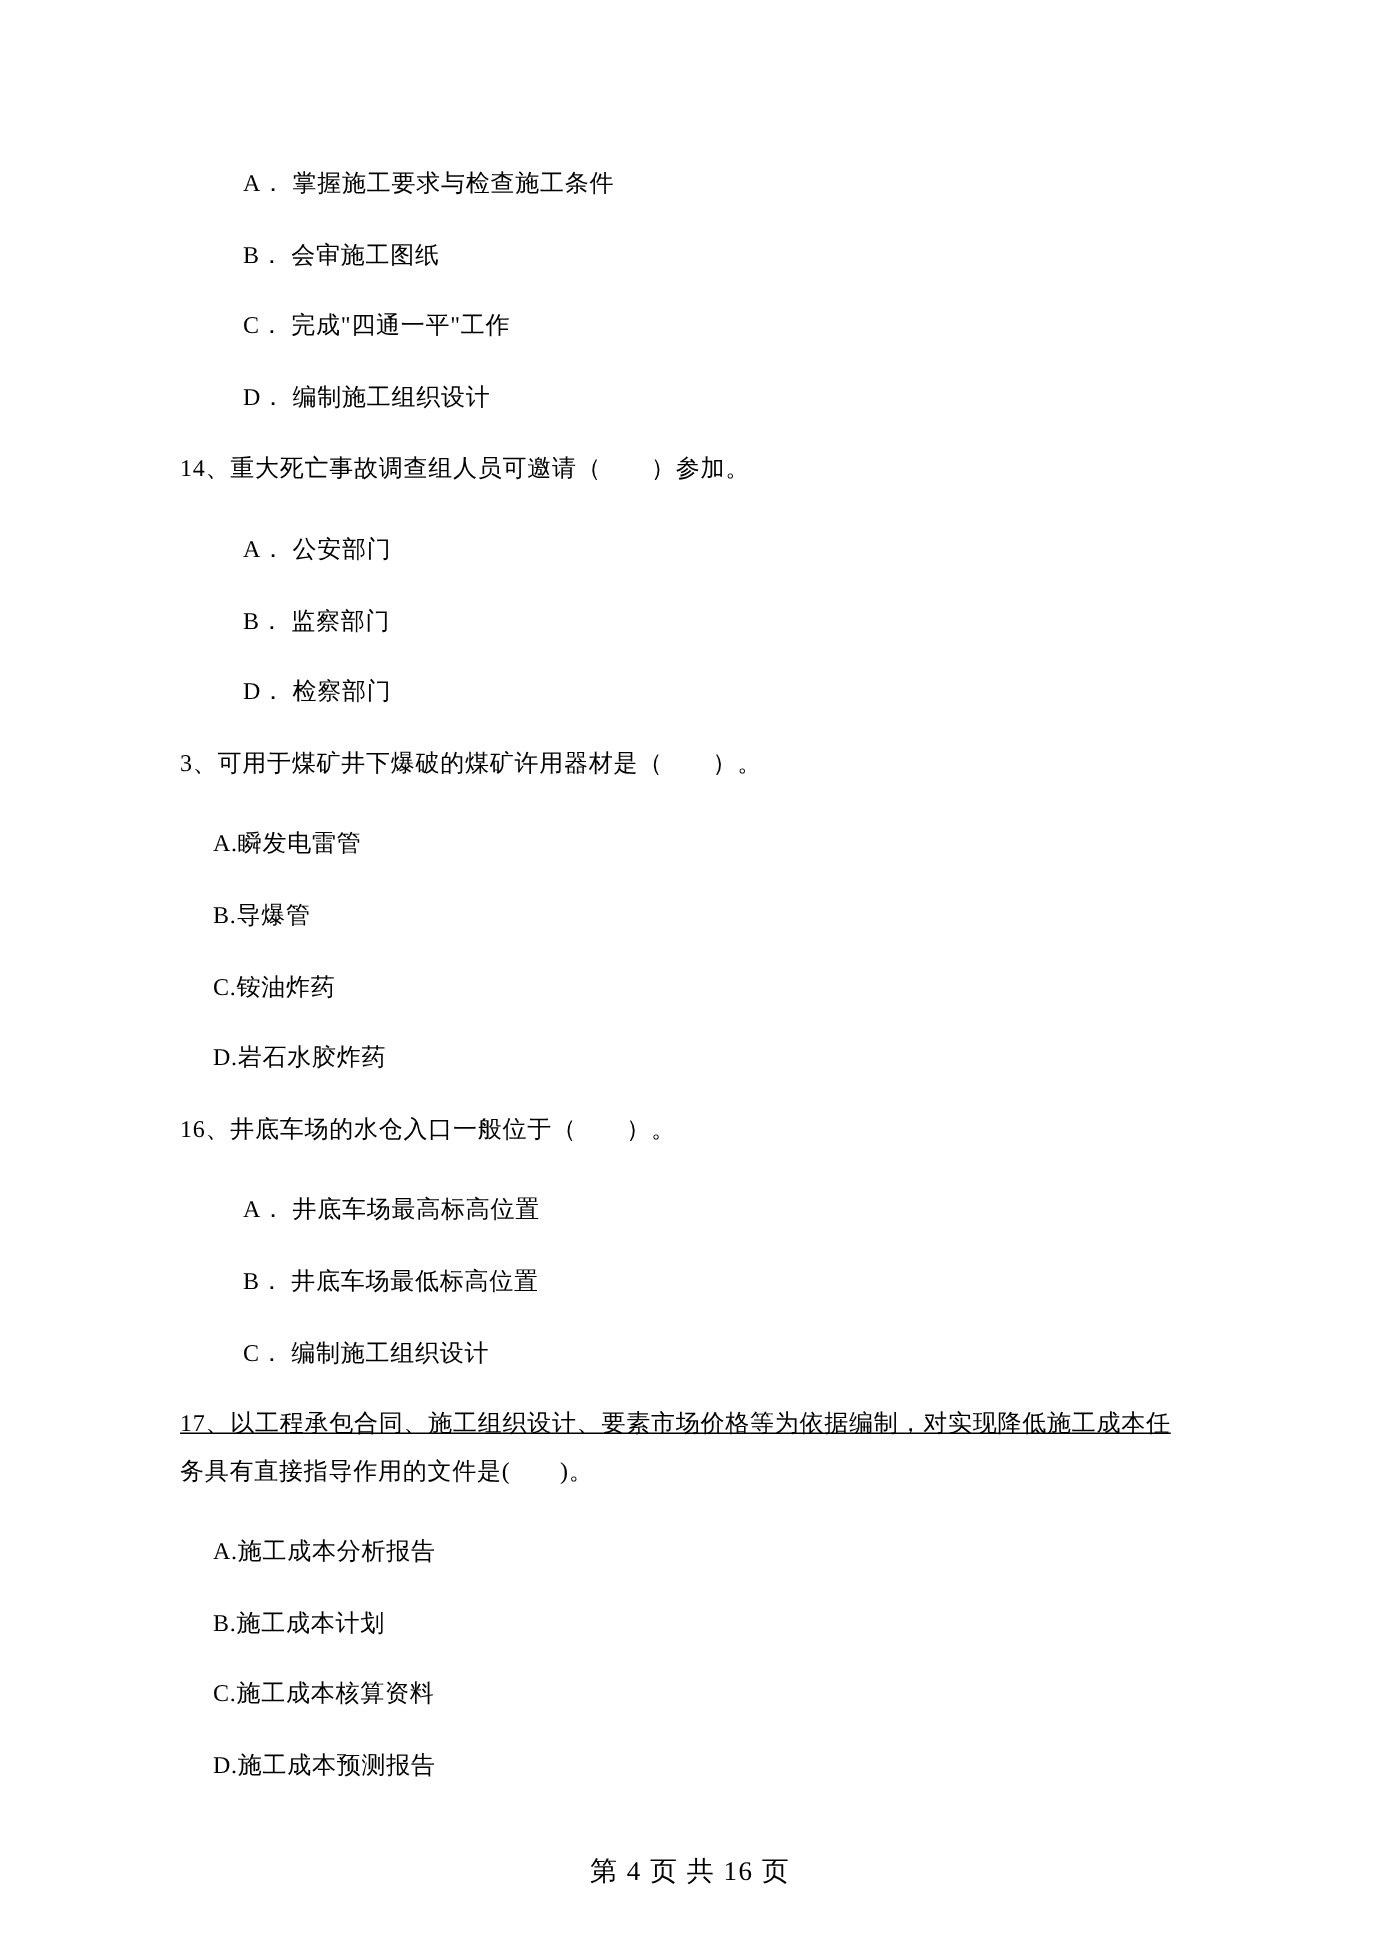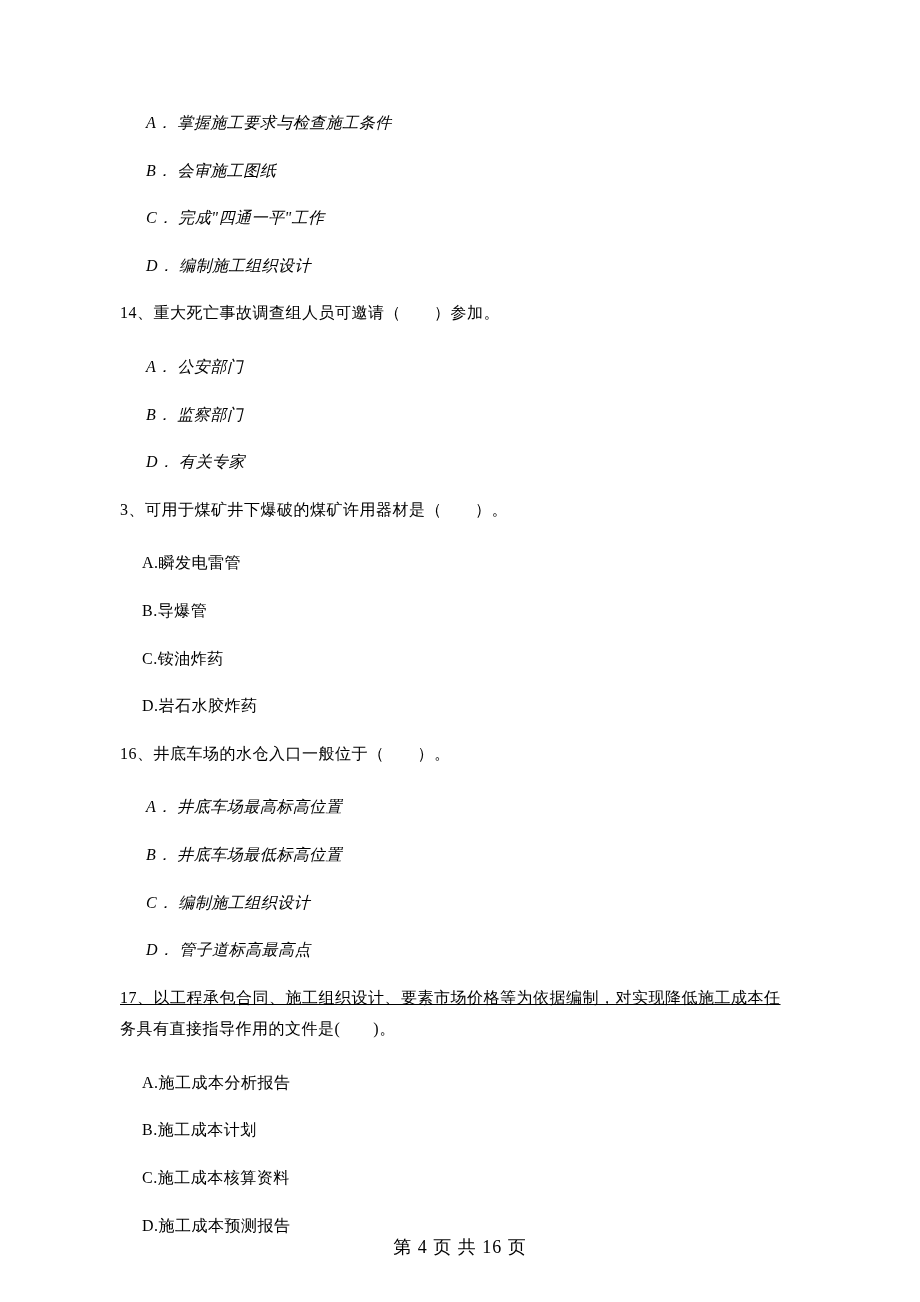--- a/index.html
+++ b/index.html
@@ -14,24 +14,23 @@
       font-family: "SimSun", "宋体", serif;
       font-size: 16px;
       color: #000000;
       line-height: 1.6;
       position: relative;
     }
     .content {
       padding: 110px 120px 0 120px;
     }
     .option {
-      margin-left: 26px;
+      margin-left: 42px;
       margin-bottom: 22px;
       letter-spacing: 0.5px;
-      font-style: italic;
     }
     .option-tight {
       margin-left: 22px;
       margin-bottom: 22px;
       letter-spacing: 0.5px;
     }
     .question {
       margin-top: 16px;
       margin-bottom: 28px;
       letter-spacing: 0.5px;
@@ -62,33 +61,32 @@
 
 <div class="content">
   <div class="option"><span>A．</span> <span>掌握施工要求与检查施工条件</span></div>
   <div class="option"><span>B．</span> <span>会审施工图纸</span></div>
   <div class="option"><span>C．</span> <span>完成"四通一平"工作</span></div>
   <div class="option"><span>D．</span> <span>编制施工组织设计</span></div>
 
   <div class="question">14、重大死亡事故调查组人员可邀请（　　）参加。</div>
   <div class="option"><span>A．</span> <span>公安部门</span></div>
   <div class="option"><span>B．</span> <span>监察部门</span></div>
-  <div class="option"><span>D．</span> <span>有关专家</span></div>
+  <div class="option"><span>D．</span> <span>检察部门</span></div>
 
   <div class="question">3、可用于煤矿井下爆破的煤矿许用器材是（　　）。</div>
   <div class="option-tight"><span>A.</span><span>瞬发电雷管</span></div>
   <div class="option-tight"><span>B.</span><span>导爆管</span></div>
   <div class="option-tight"><span>C.</span><span>铵油炸药</span></div>
   <div class="option-tight"><span>D.</span><span>岩石水胶炸药</span></div>
 
   <div class="question">16、井底车场的水仓入口一般位于（　　）。</div>
   <div class="option"><span>A．</span> <span>井底车场最高标高位置</span></div>
   <div class="option"><span>B．</span> <span>井底车场最低标高位置</span></div>
   <div class="option"><span>C．</span> <span>编制施工组织设计</span></div>
-  <div class="option"><span>D．</span> <span>管子道标高最高点</span></div>
 
   <div class="question-multi">17、以工程承包合同、施工组织设计、要素市场价格等为依据编制，对实现降低施工成本任</div>
   <div class="question-line2">务具有直接指导作用的文件是(　　)。</div>
   <div class="option-tight"><span>A.</span><span>施工成本分析报告</span></div>
   <div class="option-tight"><span>B.</span><span>施工成本计划</span></div>
   <div class="option-tight"><span>C.</span><span>施工成本核算资料</span></div>
   <div class="option-tight"><span>D.</span><span>施工成本预测报告</span></div>
 </div>
 
 <div class="footer">第 4 页 共 16 页</div>

